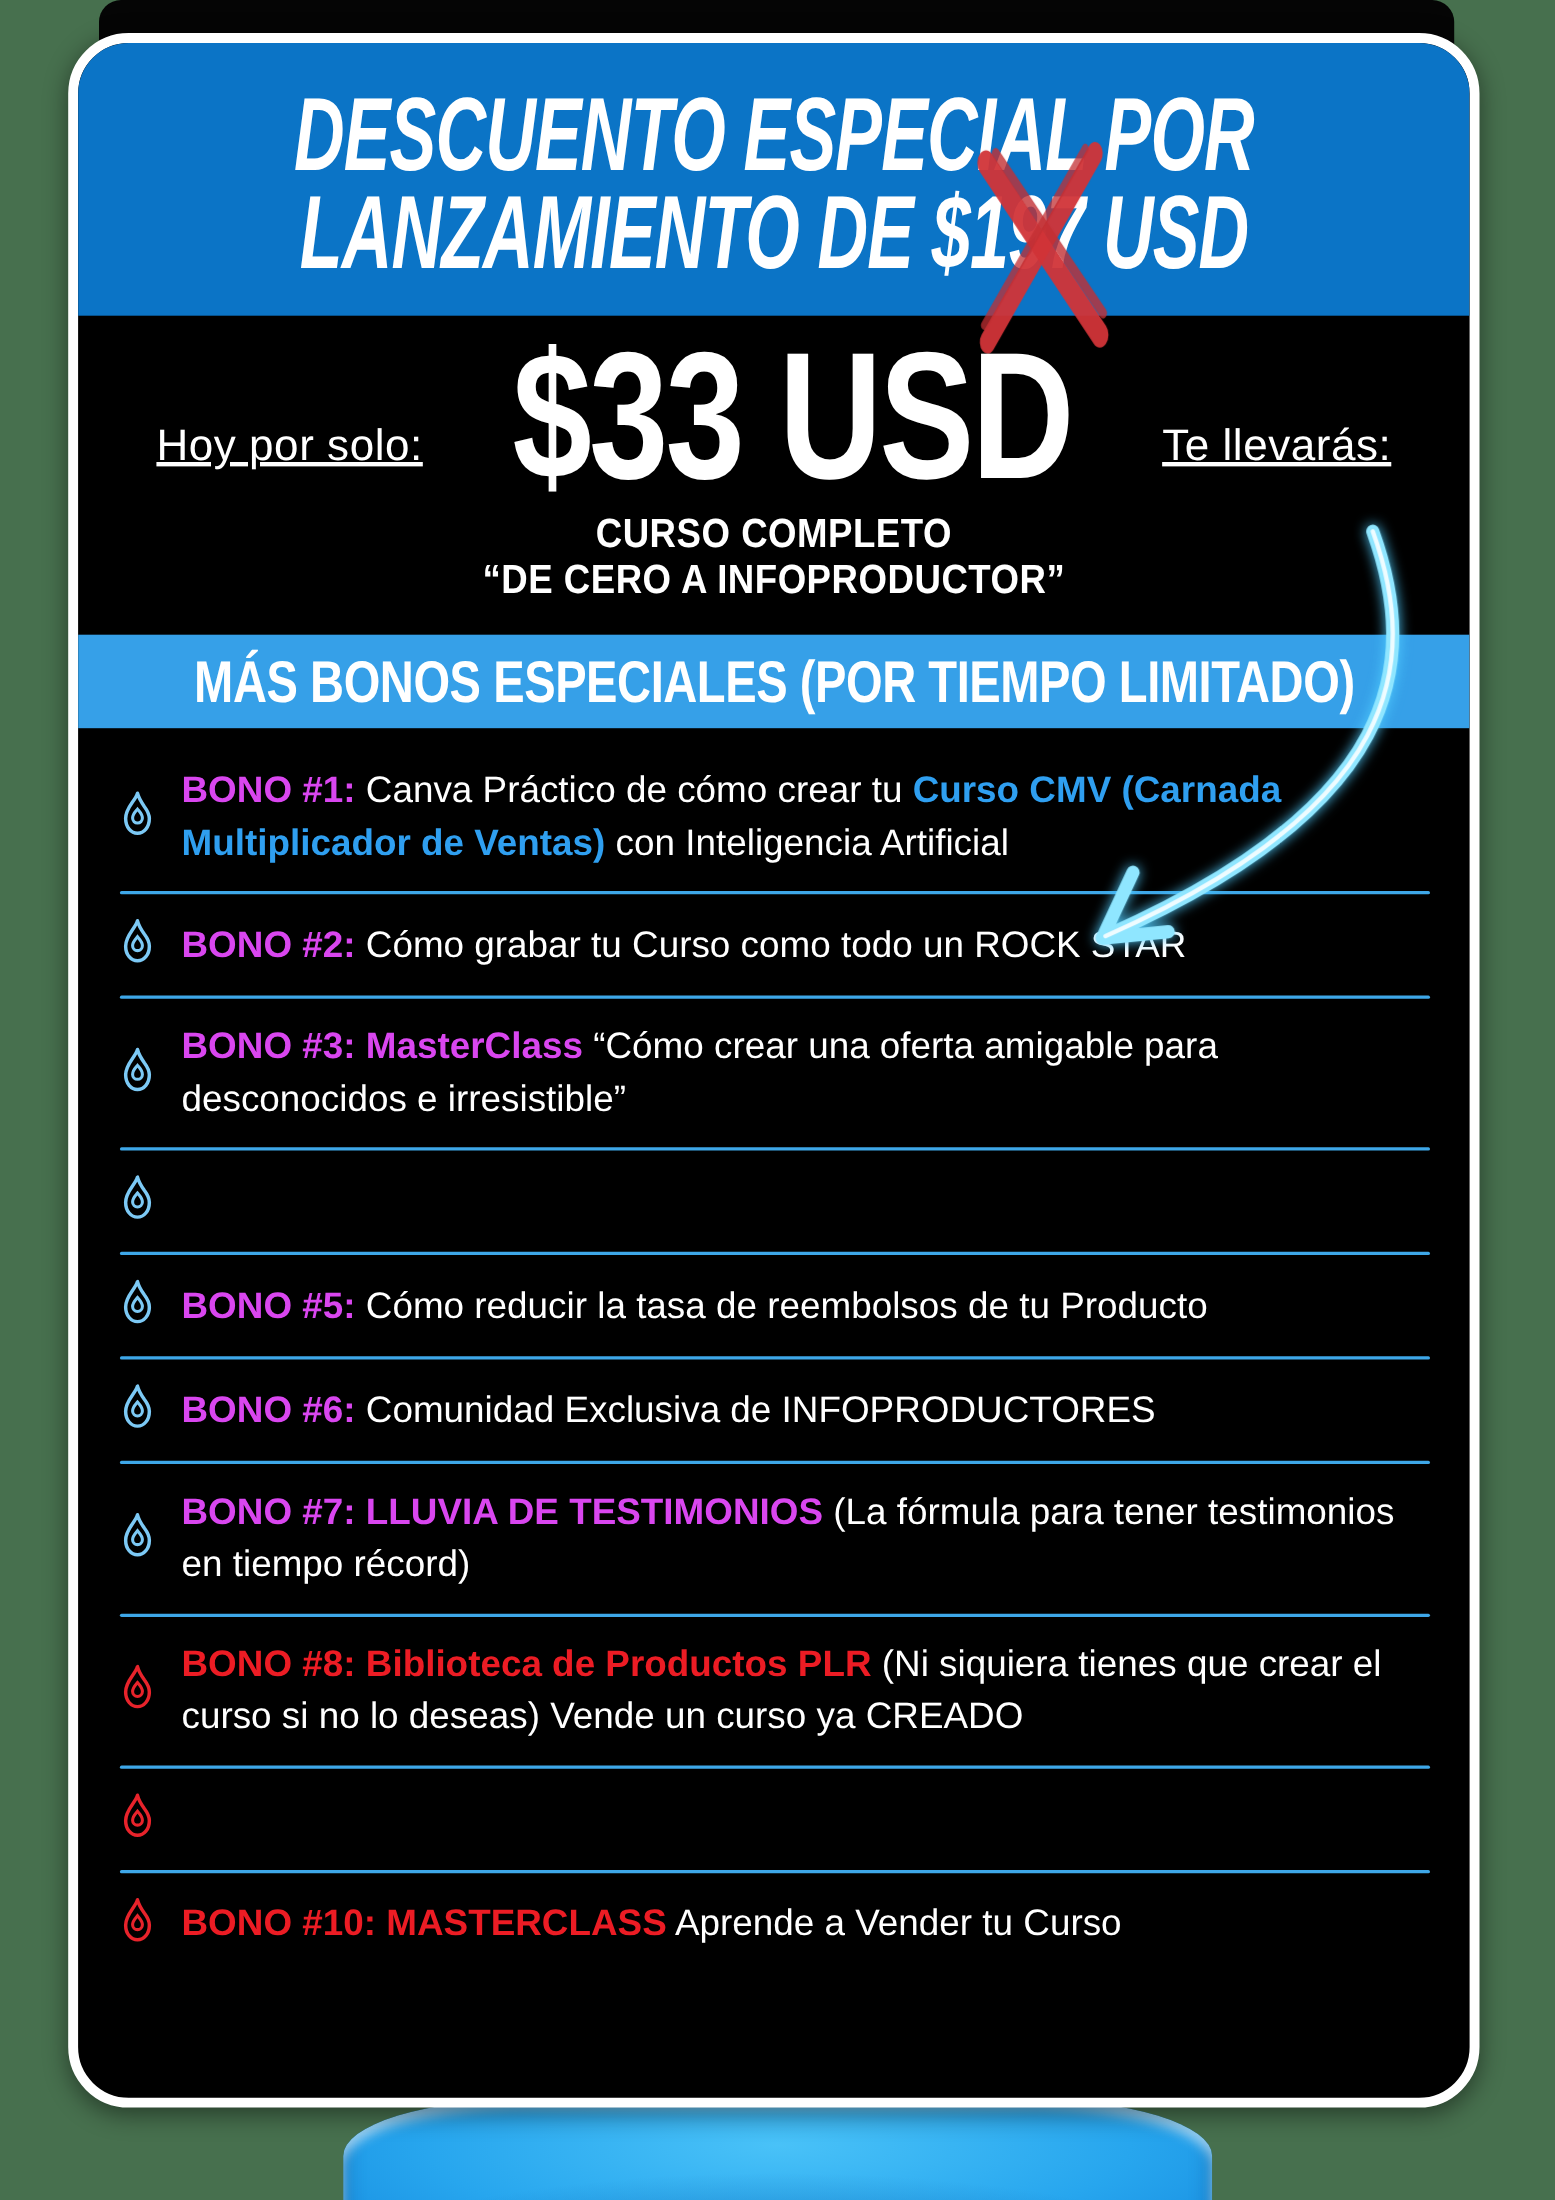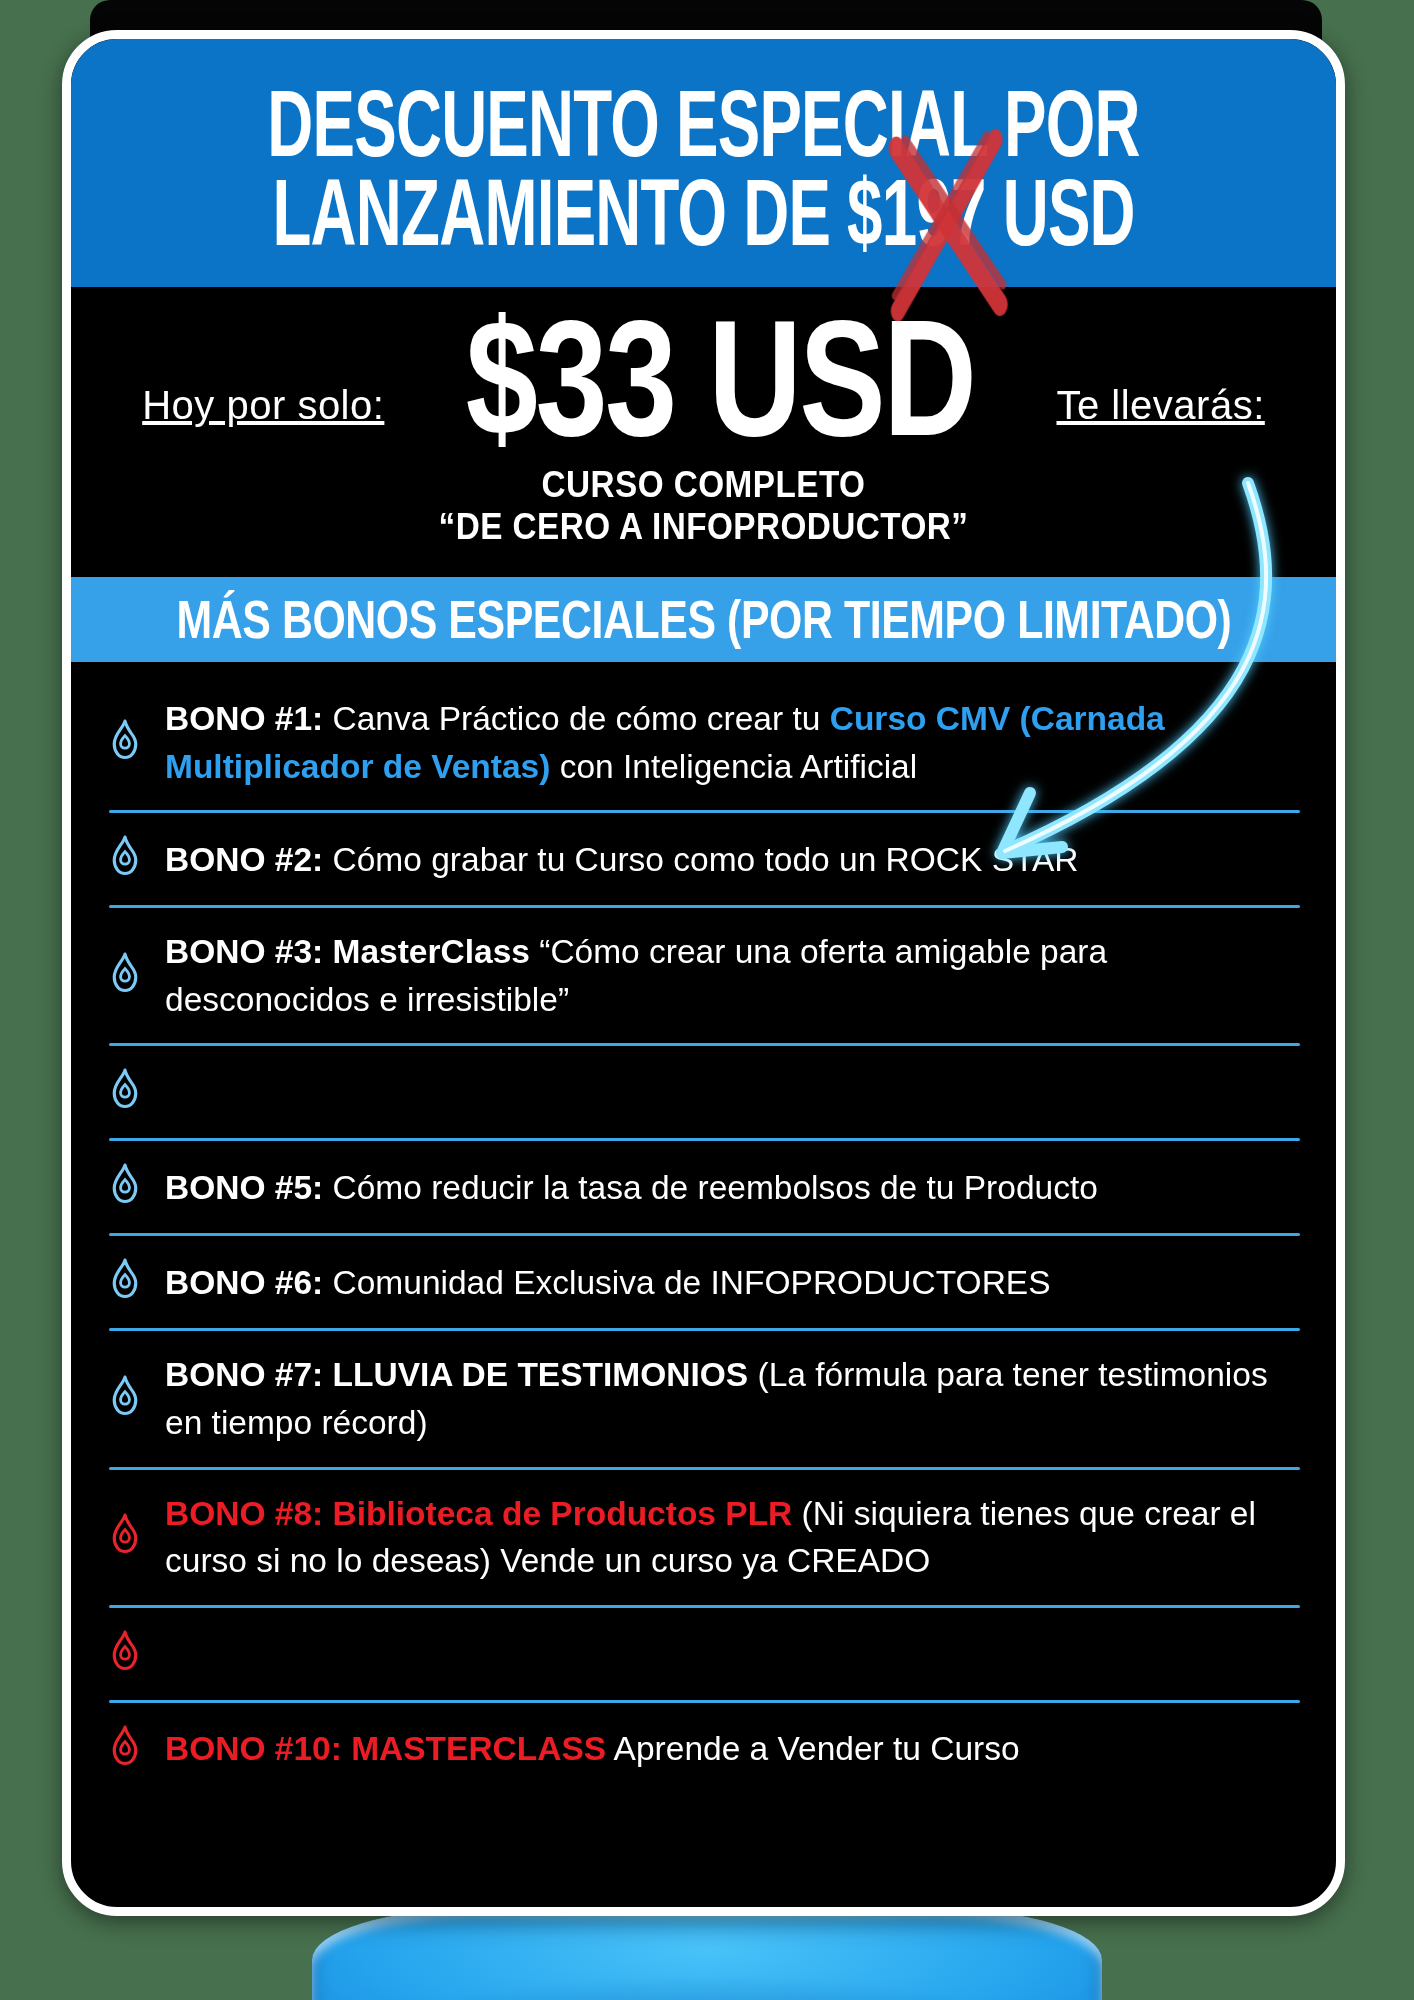--- a/index.html
+++ b/index.html
@@ -30,20 +30,21 @@
     position:absolute;left:62px;top:30px;width:1283px;height:1886px;z-index:3;
     background:#000;border:9px solid #fff;border-radius:55px;overflow:hidden;
     box-shadow:0 6px 22px rgba(0,0,0,.45);
     display:flex;flex-direction:column;
   }
   
   .header-blue{
     height:248px;background:var(--header-blue);flex-shrink:0;
     display:flex;flex-direction:column;align-items:center;justify-content:center;
     padding-top:10px;
+    font-style:italic;
   }
   .headline{
     font-weight:bold;font-size:86px;line-height:1.03;letter-spacing:-1px;
     text-align:center;white-space:nowrap;
     transform:scale(.74,1.1);transform-origin:center;
   }
   .old-price{position:relative;display:inline-block;}
   .cross-svg{position:absolute;left:-8px;top:-48px;width:196px;height:196px;overflow:visible;}
   
   .price-row{
@@ -70,21 +71,21 @@
     transform:scale(.84,1.05);transform-origin:center;
   }
   
   .bonus-list{padding:26px 26px 0 28px;flex:1;}
   .bonus-row{display:flex;gap:14px;padding:7px 0;align-items:center;}
   .bonus-icon{width:52px;flex-shrink:0;display:flex;align-items:center;justify-content:center;}
   .bonus-icon svg{width:46px;height:52px;}
   .flame-blue{color:var(--flame-blue);}
   .flame-red{color:var(--flame-red);}
   .bonus-text{font-size:33.5px;line-height:1.42;color:#fff;}
-  .seg-bold-white{font-weight:bold;color:#ffffff;}
+  .seg-bold-white{font-weight:bold;color:#d946ef;}
   .seg-bold-blue{font-weight:bold;color:var(--accent-blue);}
   .seg-bold-red{font-weight:bold;color:var(--accent-red);}
   .seg-regular{font-weight:400;color:#fff;}
   .divider{height:3px;background:var(--divider-blue);margin:13px 10px;border-radius:2px;}
   
   .arrow-wrap{position:absolute;left:950px;top:465px;width:340px;height:440px;z-index:4;pointer-events:none;}
   .arrow-wrap svg{overflow:visible;filter:drop-shadow(0 0 6px rgba(80,205,255,.95));}
 </style>
 </head>
 <body>

